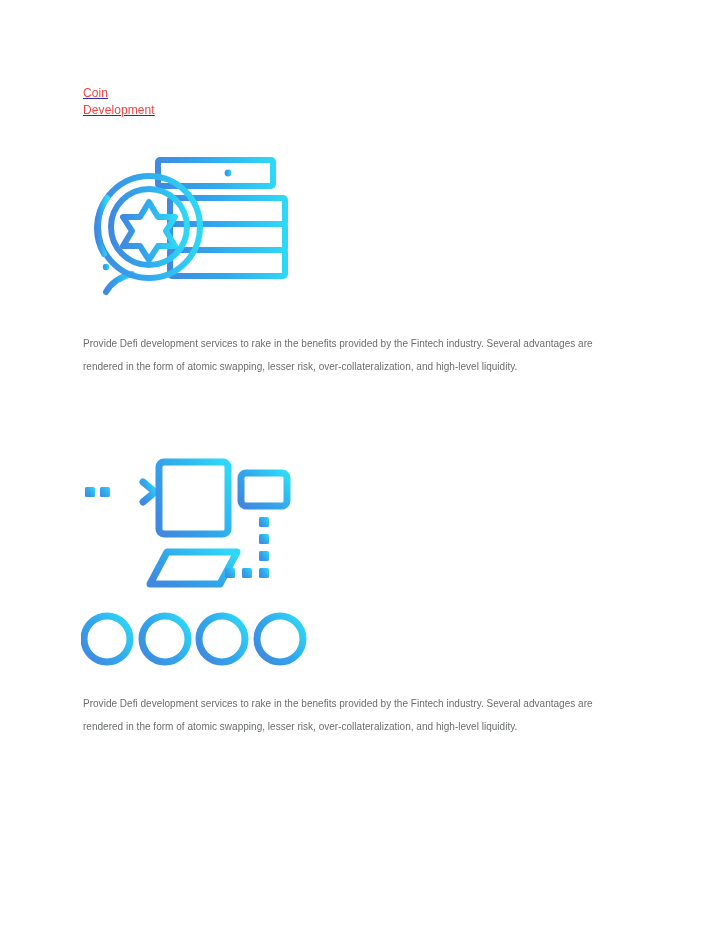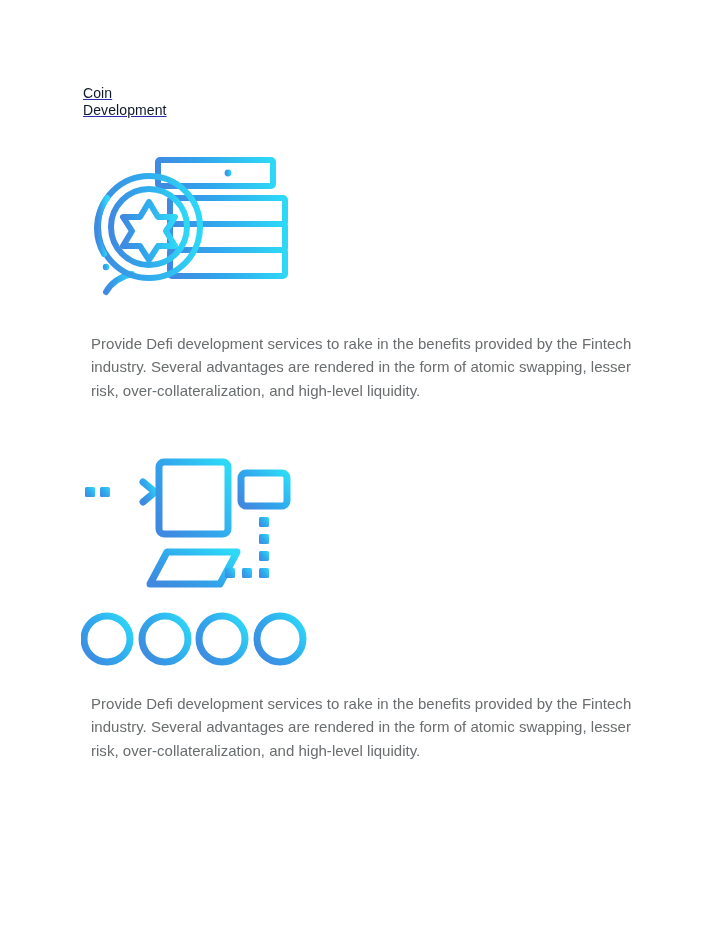--- a/index.html
+++ b/index.html
@@ -28,23 +28,23 @@
   .section {
     position: absolute;
     left: 83px;
     width: 560px;
   }
 
   #section-coin { top: 85px; }
   #section-ico  { top: 439px; }
 
   .service-title {
-    font-size: 14px;
+    font-size: 12px;
     line-height: 16.5px;
-    color: #0f172a;
+    color: #ef4444;
     text-decoration: underline;
     text-decoration-color: #2d2da8;
     text-underline-offset: 1px;
     letter-spacing: 0.1px;
     cursor: pointer;
     display: block;
     width: 86px;
     word-spacing: 100px; 
     margin: 0;
     padding: 0;
@@ -66,23 +66,23 @@
 
   .icon-flow {
     margin-top: 14px;
     margin-left: -2px;
     width: 232px;
     height: 216px;
     display: block;
   }
 
   .service-desc {
-    margin: 8px;
-    padding: 0;
-    font-size: 15px;
+    margin: 0;
+    padding: 0;
+    font-size: 10px;
     line-height: 23.3px;
     color: #6a6d6f;
     letter-spacing: 0.02px;
     width: 549px;
   }
 
   #section-coin .service-desc { margin-top: 30px; }
   #section-ico  .service-desc { margin-top: 23px; }
 </style>
 </head>

